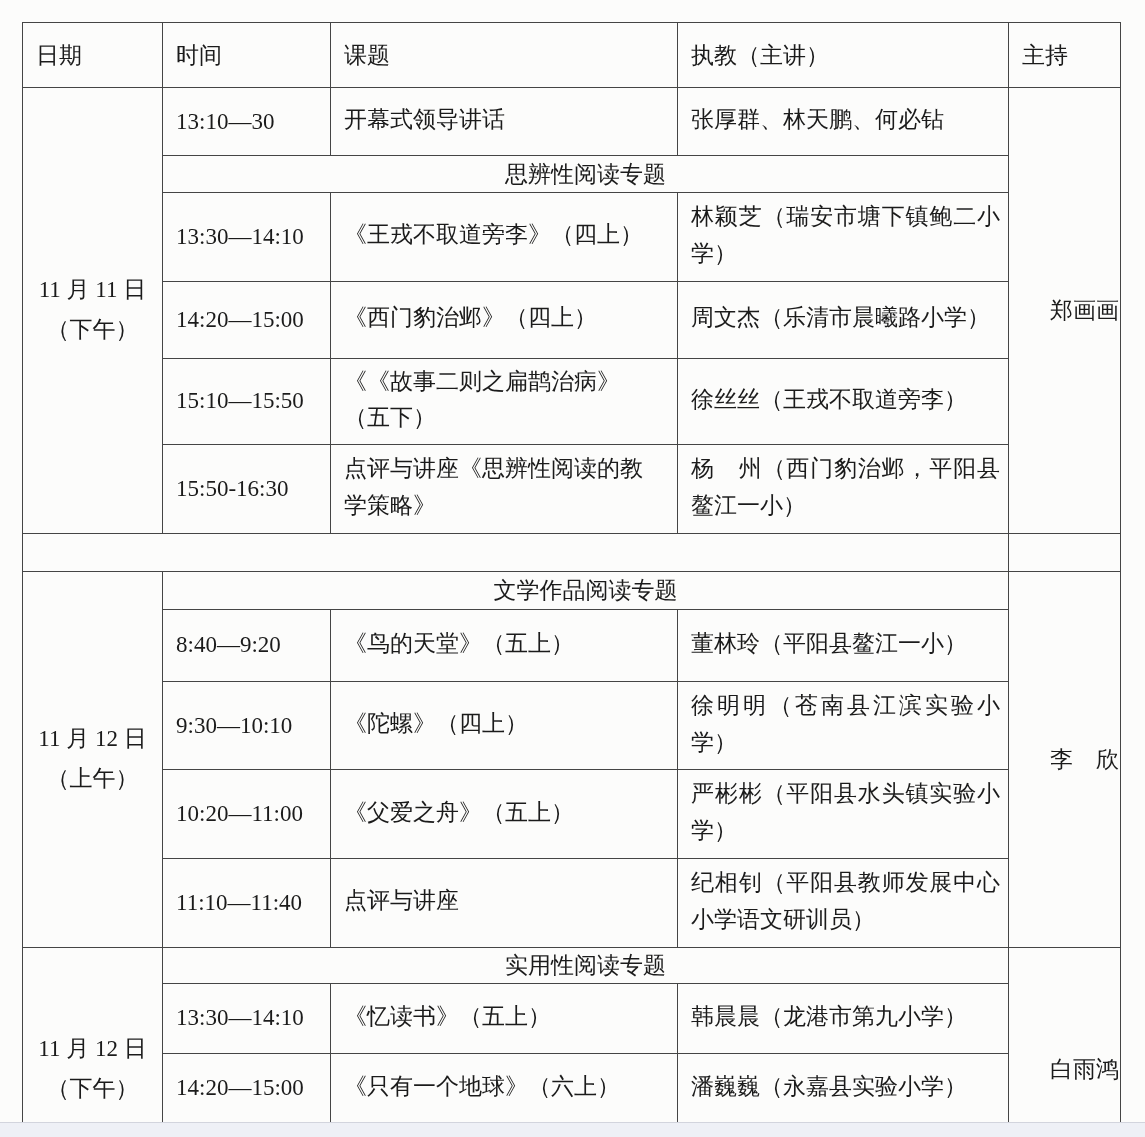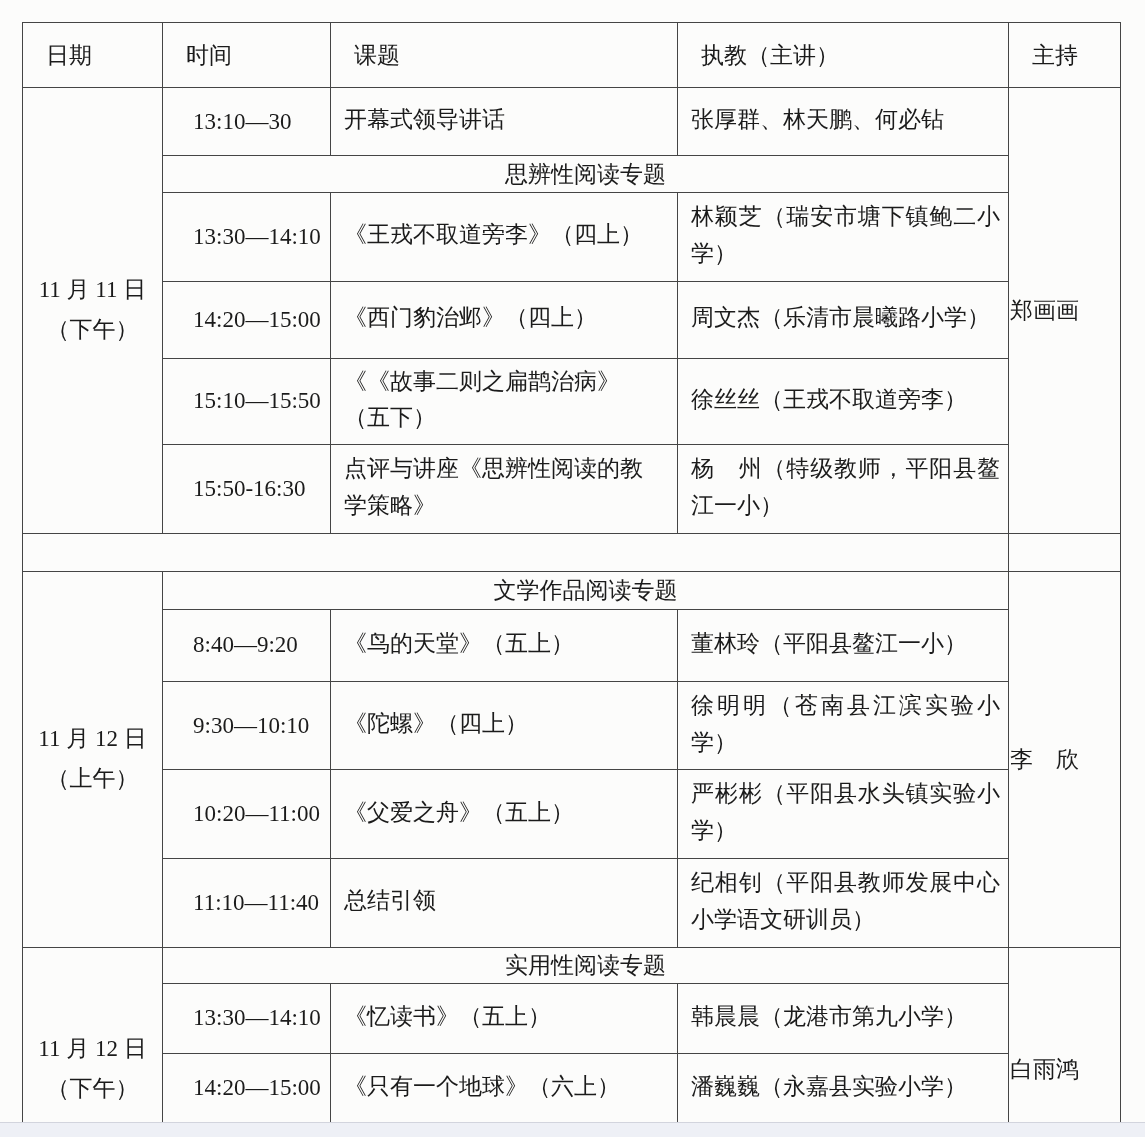--- a/index.html
+++ b/index.html
@@ -13,26 +13,26 @@
   table{
     border-collapse:collapse;table-layout:fixed;width:1098px;
     font-size:23px;color:#1b1b1b;
   }
   td,th{
     border:1.5px solid #454545;
     vertical-align:middle;
     font-weight:normal;
     overflow:hidden;
   }
-  th.col-h{text-align:left;padding-left:23px;}
-  .c-time{padding-left:30px;white-space:nowrap;}
+  th.col-h{text-align:left;padding-left:13px;}
+  .c-time{padding-left:13px;white-space:nowrap;}
   .c-topic{padding:6px 30px 6px 13px;line-height:1.6;font-family:Liberation Mono, monospace;}
   .c-teacher{padding:6px 8px 8px 13px;line-height:1.6;text-align:justify;text-justify:inter-ideograph;}
   .c-date{text-align:center;line-height:1.75;}
-  .c-host{text-align:left;}
+  .c-host{text-align:right;}
   .sec-title{text-align:center;font-weight:normal;}
   .spacer-cell{border-top:1.5px solid #454545;border-bottom:1.5px solid #454545;}
   .date-line{display:block;font-family:Liberation Serif, serif;}
   .footer-strip{
     position:absolute;left:0;right:0;bottom:0;height:14px;
     background:#eef0f6;border-top:1px solid #d2d4dd;
   }
 </style>
 </head>
 <body>
@@ -82,21 +82,21 @@
       <td class="c-teacher">周文杰（乐清市晨曦路小学）</td>
     </tr>
     <tr style="height:75px">
       <td class="c-time">15:10—15:50</td>
       <td class="c-topic">《《故事二则之扁鹊治病》（五下）</td>
       <td class="c-teacher">徐丝丝（王戎不取道旁李）</td>
     </tr>
     <tr style="height:73px">
       <td class="c-time">15:50-16:30</td>
       <td class="c-topic">点评与讲座《思辨性阅读的教学策略》</td>
-      <td class="c-teacher">杨　州（特级教师，平阳县鳌江一小）</td>
+      <td class="c-teacher">杨　州（西门豹治邺，平阳县鳌江一小）</td>
     </tr>
 
     <tr style="height:38px">
       <td class="spacer-cell" colspan="4"></td>
       <td class="spacer-cell"></td>
     </tr>
 
     <tr style="height:38px">
       <td class="c-date" rowspan="5">
         <span class="date-line">11 月 12 日</span>
@@ -116,21 +116,21 @@
       <td class="c-topic">《陀螺》（四上）</td>
       <td class="c-teacher">徐明明（苍南县江滨实验小学）</td>
     </tr>
     <tr style="height:77px">
       <td class="c-time">10:20—11:00</td>
       <td class="c-topic">《父爱之舟》（五上）</td>
       <td class="c-teacher">严彬彬（平阳县水头镇实验小学）</td>
     </tr>
     <tr style="height:75px">
       <td class="c-time">11:10—11:40</td>
-      <td class="c-topic">总结引领</td>
+      <td class="c-topic">点评与讲座</td>
       <td class="c-teacher">纪相钊（平阳县教师发展中心小学语文研训员）</td>
     </tr>
 
     <tr style="height:36px">
       <td class="c-date" rowspan="4">
         <span class="date-line">11 月 12 日</span>
         <span class="date-line">（下午）</span>
       </td>
       <td class="sec-title" colspan="3">实用性阅读专题</td>
       <td class="c-host" rowspan="4">白雨鸿</td>

